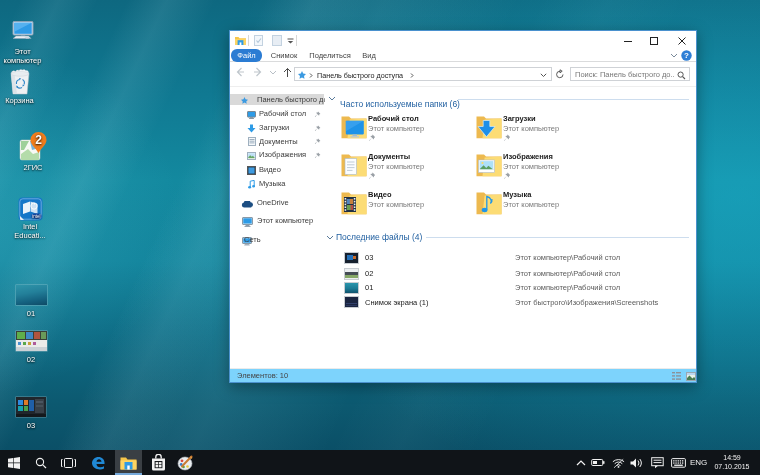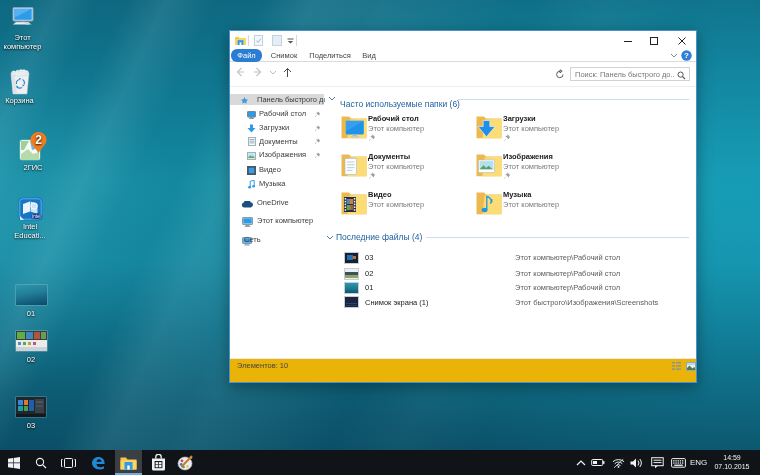--- a/index.html
+++ b/index.html
@@ -23,21 +23,21 @@
 #win {
   position:absolute; left:229px; top:30px; width:468px; height:353px;
   background:#fff; border:1px solid #4a91ce;
   box-shadow:0 4px 14px rgba(0,0,0,.35);
   font-size:8px; color:#333;
 }
 #titlebar { position:absolute; left:0; top:0; width:100%; height:18px; background:#fff; }
 #tabrow { position:absolute; left:0; top:18px; width:100%; height:13px; background:#fff; border-bottom:1px solid #dadbdc; }
 #addrrow { position:absolute; left:0; top:31px; width:100%; height:25px; background:#fff; border-bottom:1px solid #eeeeee; }
 #body { position:absolute; left:0; top:56px; width:100%; height:281px; background:#fff; }
-#statusbar { position:absolute; left:0; bottom:0; width:100%; height:24px; border-top:1px solid #ebebeb; background:#eab308; }
+#statusbar { position:absolute; left:0; bottom:0; width:100%; height:14px; border-top:1px solid #ebebeb; background:#7dd3fc; }
 
 .cap { position:absolute; top:0; width:28px; height:20px; text-align:center; color:#333; }
 .tab { position:absolute; top:0; height:13px; line-height:13px; font-size:7.5px; color:#444; text-align:center; }
 #tab-file { background:#2b7cd3; color:#fff; }
 
 .navitem { position:absolute; left:0; width:95px; height:12px; font-size:7.5px; color:#3b3b3b; line-height:12px; white-space:nowrap; }
 .navitem .nlabel { position:absolute; }
 
 .sechead { position:absolute; color:#1d5d9f; font-size:8.5px; white-space:nowrap; }
 .secline { position:absolute; height:1px; background:#cdddee; }
@@ -110,20 +110,35 @@
       </svg>
     <svg style="position:absolute;left:22px;top:4px" width="12" height="12" viewBox="0 0 12 12">
         <path d="M4.5,2 L8.5,6 L4.5,10 M8.5,6 H2" stroke="#bfc6cc" stroke-width="1.2" fill="none"></path>
       </svg>
     <svg style="position:absolute;left:39px;top:8px" width="8" height="5" viewBox="0 0 8 5">
         <path d="M1,1 l3,3 l3,-3" stroke="#b8bfc6" fill="none"></path>
       </svg>
     <svg style="position:absolute;left:52px;top:5px" width="11" height="11" viewBox="0 0 11 11">
         <path d="M5.5,1.5 V10 M5.5,1.5 L2,5 M5.5,1.5 L9,5" stroke="#4a4a4a" stroke-width="1" fill="none"></path>
       </svg>
+    <div style="position:absolute;left:64px;top:5px;width:258px;height:14px;border:1px solid #cfd2d6;background:#fff">
+      <svg style="position:absolute;left:3px;top:3px" width="8" height="8" viewBox="0 0 8 8">
+          <path d="M4,0 L5.2,2.6 L8,3 L6,5 L6.5,7.8 L4,6.4 L1.5,7.8 L2,5 L0,3 L2.8,2.6 z" fill="#3b9ae1"></path>
+        </svg>
+      <svg style="position:absolute;left:14px;top:4.5px" width="4" height="5" viewBox="0 0 4 5">
+          <path d="M1,0.5 l2,2 l-2,2" stroke="#555" fill="none"></path>
+        </svg>
+      <div style="position:absolute;left:22px;top:2.5px;font-size:7.2px;color:#222">Панель быстрого доступа</div>
+      <svg style="position:absolute;left:115px;top:4.5px" width="4" height="5" viewBox="0 0 4 5">
+          <path d="M1,0.5 l2,2 l-2,2" stroke="#555" fill="none"></path>
+        </svg>
+      <svg style="position:absolute;right:4px;top:4.5px" width="7" height="5" viewBox="0 0 7 5">
+          <path d="M0.8,0.8 l2.7,2.7 l2.7,-2.7" stroke="#555" fill="none"></path>
+        </svg>
+    </div>
     <svg style="position:absolute;left:325px;top:7px" width="10" height="10" viewBox="0 0 10 10">
         <path d="M8,5.5 A3.2,3.2 0 1 1 5,2.3 M5,0.8 v3 l2.2,-1.6 z" stroke="#4a4a4a" stroke-width="0.9" fill="none"></path>
       </svg>
     <div style="position:absolute;left:340px;top:5px;width:120px;height:14px;border:1px solid #cfd2d6;background:#fff">
       <div style="position:absolute;left:4px;top:2px;font-size:7.5px;color:#777;white-space:nowrap;overflow:hidden;width:100px">Поиск: Панель быстрого до...</div>
       <svg style="position:absolute;right:3px;top:2.5px" width="9" height="9" viewBox="0 0 9 9">
           <circle cx="3.6" cy="3.6" r="2.6" stroke="#555" fill="none"></circle>
           <path d="M5.6,5.6 L8,8" stroke="#555" stroke-width="1.1"></path>
         </svg>
     </div>
@@ -457,21 +472,21 @@
         <rect x="6.6" y="4.4" width="1.3" height="1.3"></rect>
         <rect x="8.8" y="4.4" width="1.3" height="1.3"></rect>
         <rect x="11" y="4.4" width="1.3" height="1.3"></rect>
         <rect x="3.2" y="6.6" width="8.6" height="1.3"></rect>
       </g>
   </svg>
   <div style="position:absolute;left:690px;top:8px;font-size:8px;color:#f2f2f2">ENG</div>
   <div style="position:absolute;left:711px;top:4px;width:42px;text-align:center;font-size:7px;color:#f2f2f2;line-height:8.5px">14:59<br>07.10.2015</div>
 </div>
 
-<div class="dicon" style="left:0px;top:7px;width:45px">
+<div class="dicon" style="left:0px;top:21px;width:45px">
   <svg class="ic" style="margin-bottom:5px" width="26" height="22" viewBox="0 0 26 22">
     <rect x="3" y="0.5" width="20" height="13.5" rx="1" fill="#cfe2f2" stroke="#8aa0b4"></rect>
     <rect x="4.3" y="1.8" width="17.4" height="11" fill="#2e9be6"></rect>
     <path d="M4.3,1.8 h17.4 l-17.4,9 z" fill="#55b1ef"></path>
     <rect x="11" y="14.5" width="4" height="2" fill="#9ab0c0"></rect>
     <path d="M3,17.5 l3,-2.5 h10 l3,2.5 z" fill="#e9eef3" stroke="#8aa0b4" stroke-width="0.5"></path>
     <path d="M16,17.5 l-2.5,-2.5 h5 l3,2.5 z" fill="#cdd8e2"></path>
   </svg>
   Этот<br>компьютер
 </div>

